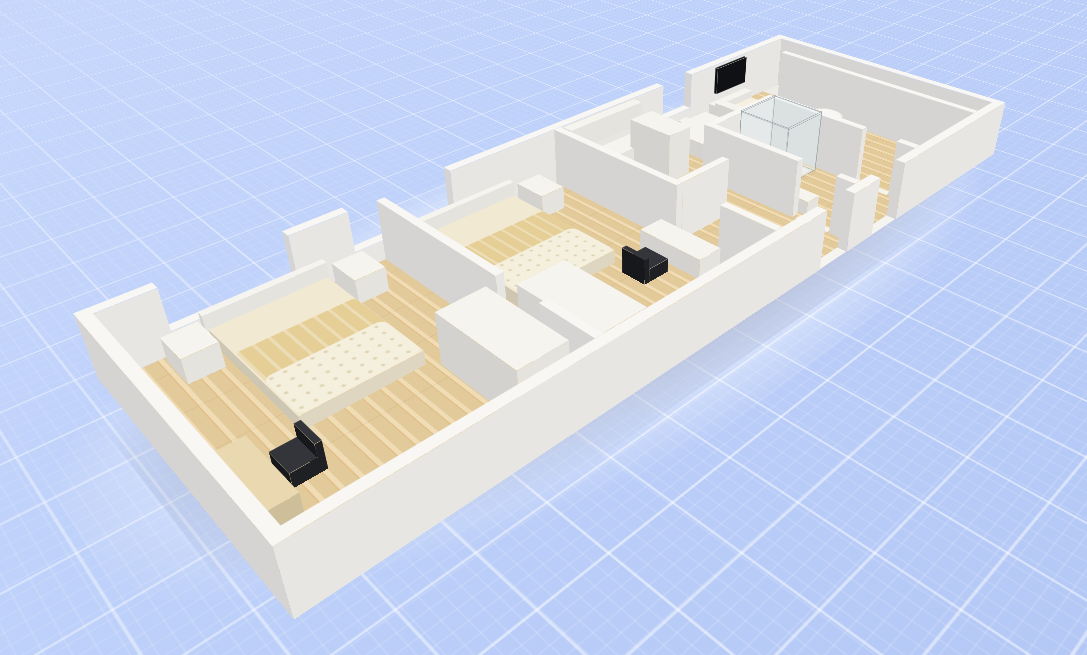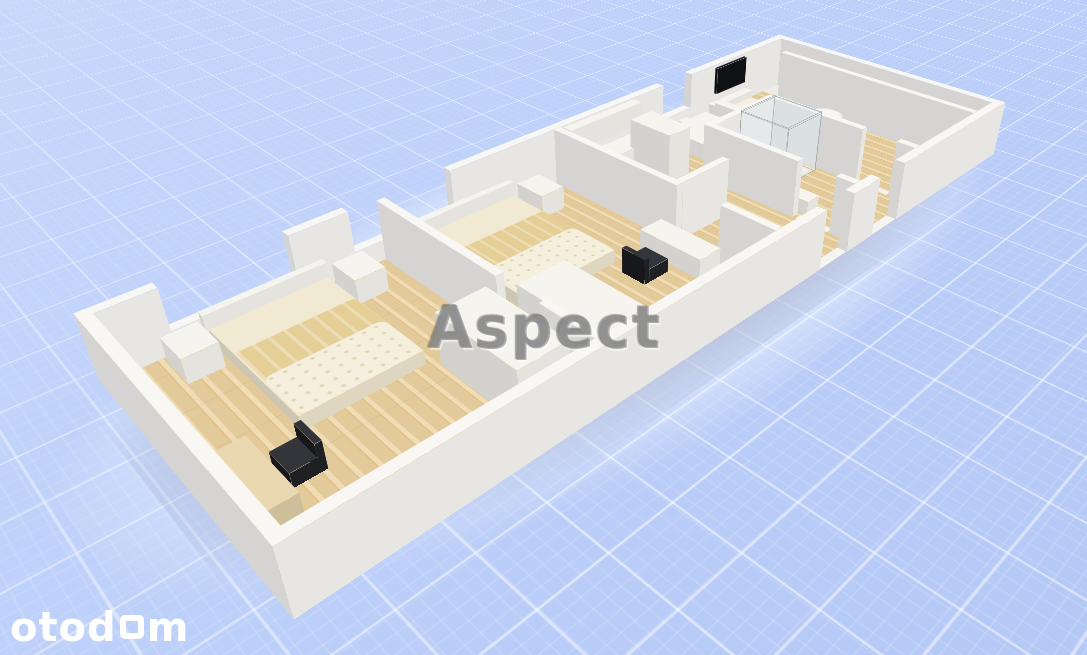--- a/index.html
+++ b/index.html
@@ -279,15 +279,13 @@
           <div class="face face-glass" style="left: 705px; top: 122px; width: 72px; height: 64px; transform: translate3d(0px, 0px, 0px) rotateY(-90deg); background: rgba(228, 236, 240, 0.28);"></div>
           <div class="face face-glass" style="left: 645px; top: 122px; width: 60px; height: 72px; transform: translate3d(0px, 0px, 0px) rotateX(90deg); background: rgba(228, 236, 240, 0.28);"></div>
           <div class="face f-tshadow" style="left: 797px; top: 101px; width: 40px; height: 40px; transform: translateZ(0.6px);"></div>
           <div class="face f-table-top" style="left: 795px; top: 99px; width: 44px; height: 44px; transform: translateZ(13px);"></div>
           <div class="face" style="left: 745px; top: 0px; width: 57px; height: 4px; transform: translateZ(62px); background: rgb(26, 27, 30);"></div>
           <div class="face face-tv" style="left: 745px; top: 4px; width: 57px; height: 34px; transform: translate3d(0px, 0px, 28px) rotateX(90deg); background: rgb(16, 17, 20);"></div>
           <div class="face" style="left: 745px; top: 0px; width: 34px; height: 4px; transform: translate3d(0px, 0px, 28px) rotateY(-90deg); background: rgb(13, 14, 16);"></div>
         </div>
     </div>
   </div>
-  <div class="watermark">Aspect</div>
-  <div class="logo"><span>otod</span><span class="sq"></span><span>m</span></div>
 </div>
 
 </body></html>

